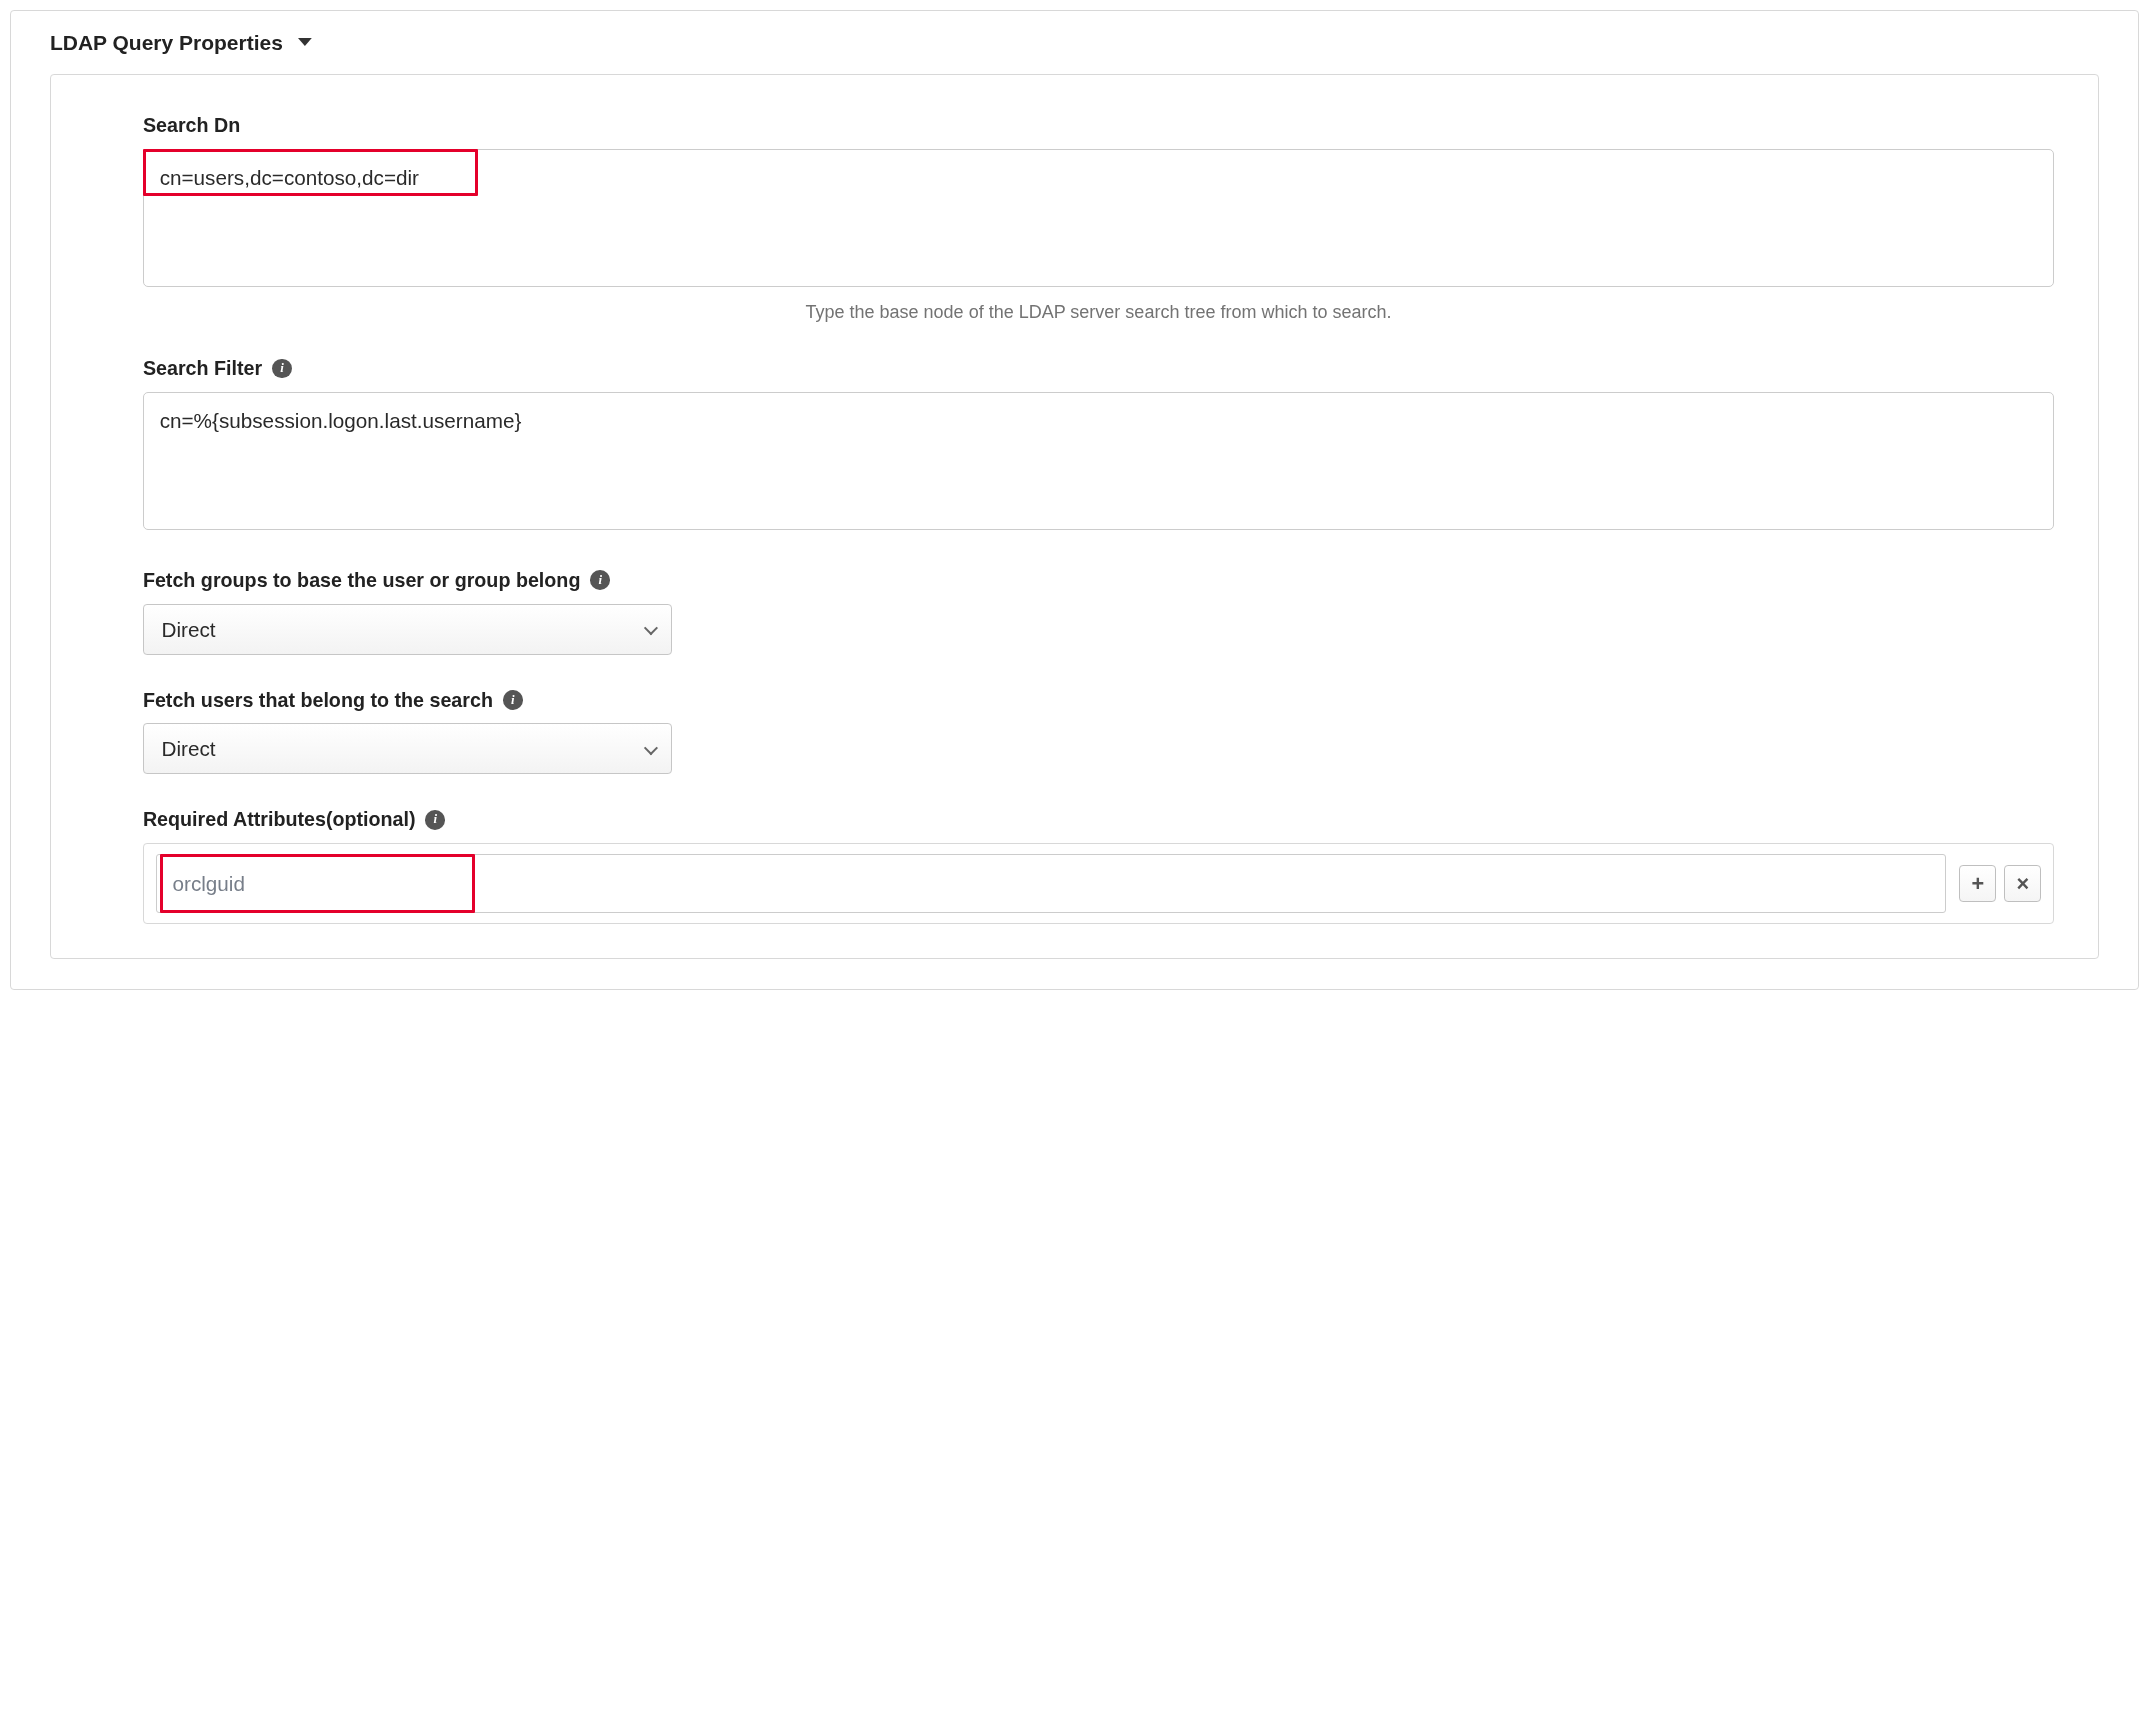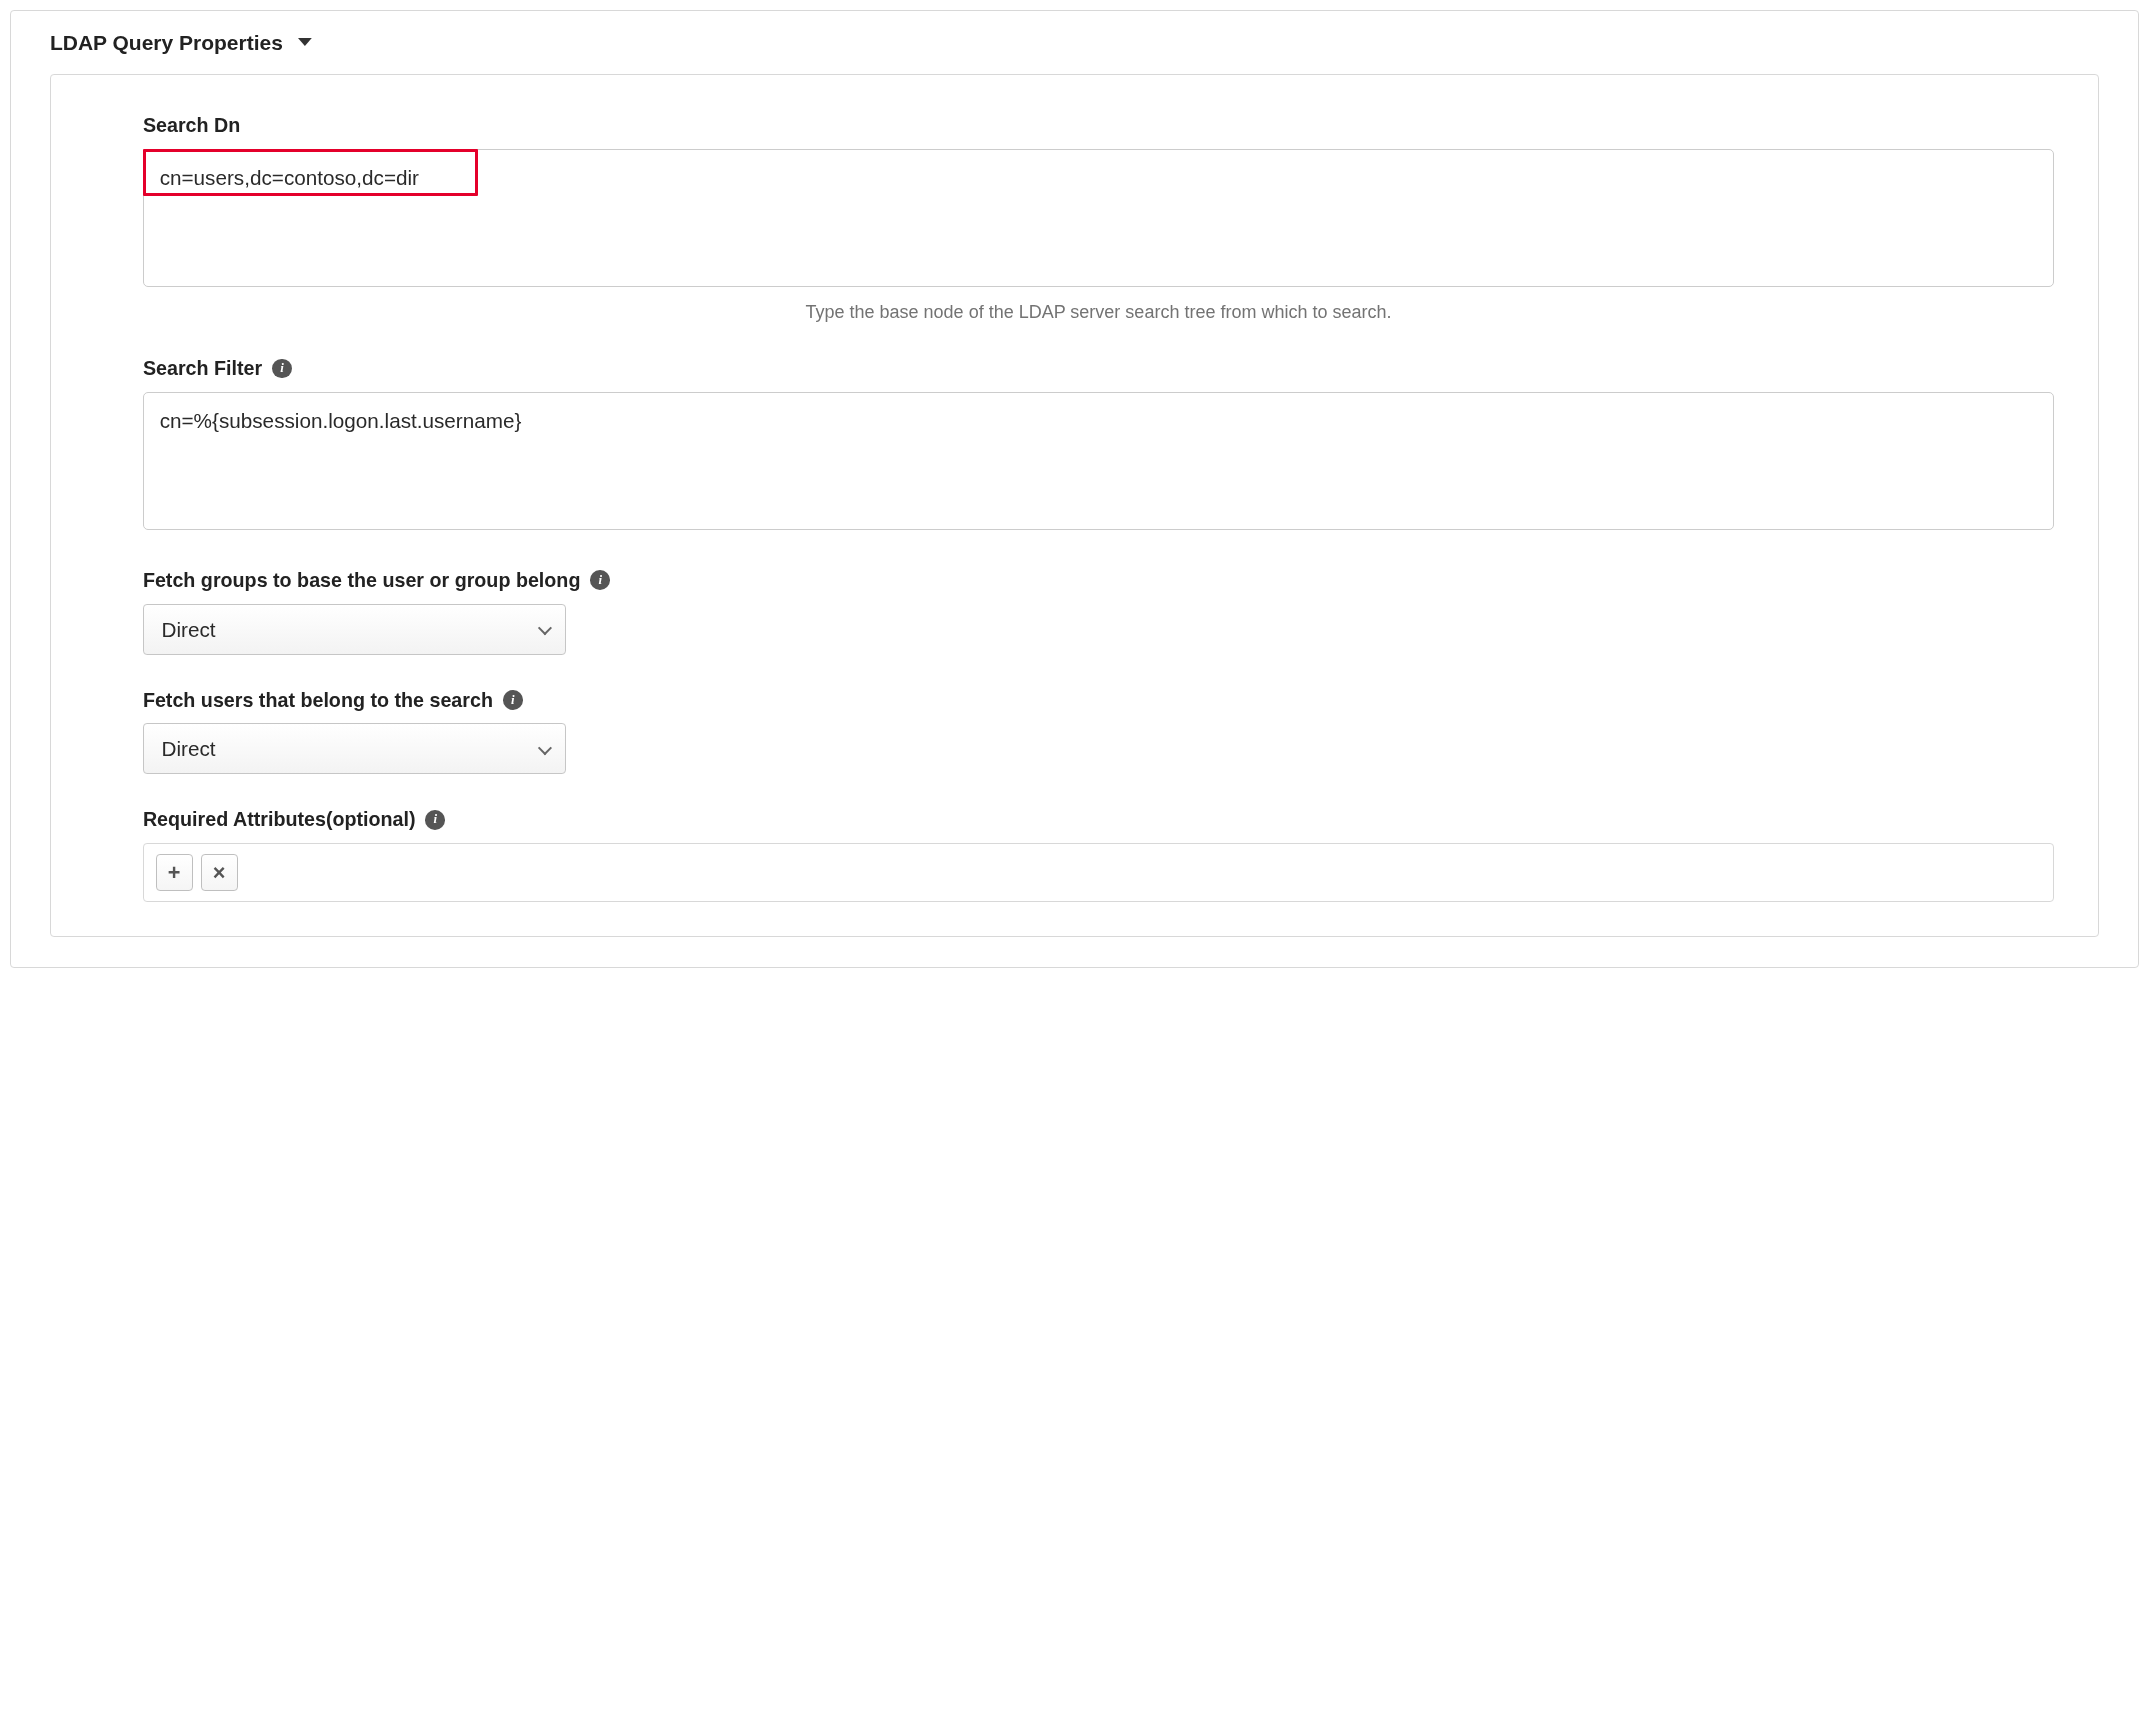--- a/index.html
+++ b/index.html
@@ -85,21 +85,21 @@
     line-height: 1.4;
   }
   .helper-text {
     color: #737373;
     font-size: 18px;
     margin-top: 9.9px;
     text-align: center;
   }
   .select-wrapper {
     position: relative;
-    width: 423px;
+    width: 529px;
     max-width: 100%;
   }
   .select-field {
     width: 100%;
     border: 1px solid #c6c6c6;
     border-radius: 3.9px;
     padding: 11.8px 41px 11.8px 17.7px;
     font-size: 20.7px;
     color: #2a2a2a;
     font-family: inherit;
@@ -245,20 +245,24 @@
         <span class="chev"></span>
       </div>
     </div>
 
     <div class="field-group">
       <div class="field-label">
         <span>Required Attributes(optional)</span>
         <span class="info-icon">i</span>
       </div>
       <div class="attr-row">
+        <div class="relwrap" style="flex:1; display:flex;">
+          <input type="text" class="attr-input" placeholder="orclguid" style="">
+          <div class="searchdn-hi" style="left:3.9px; top:0; width:315px; height:59px;"></div>
+        </div>
         <div class="btn-group">
           <button class="icon-btn">
             <span>+</span>
           </button>
           <button class="icon-btn">
             <span>×</span>
           </button>
         </div>
       </div>
     </div>

